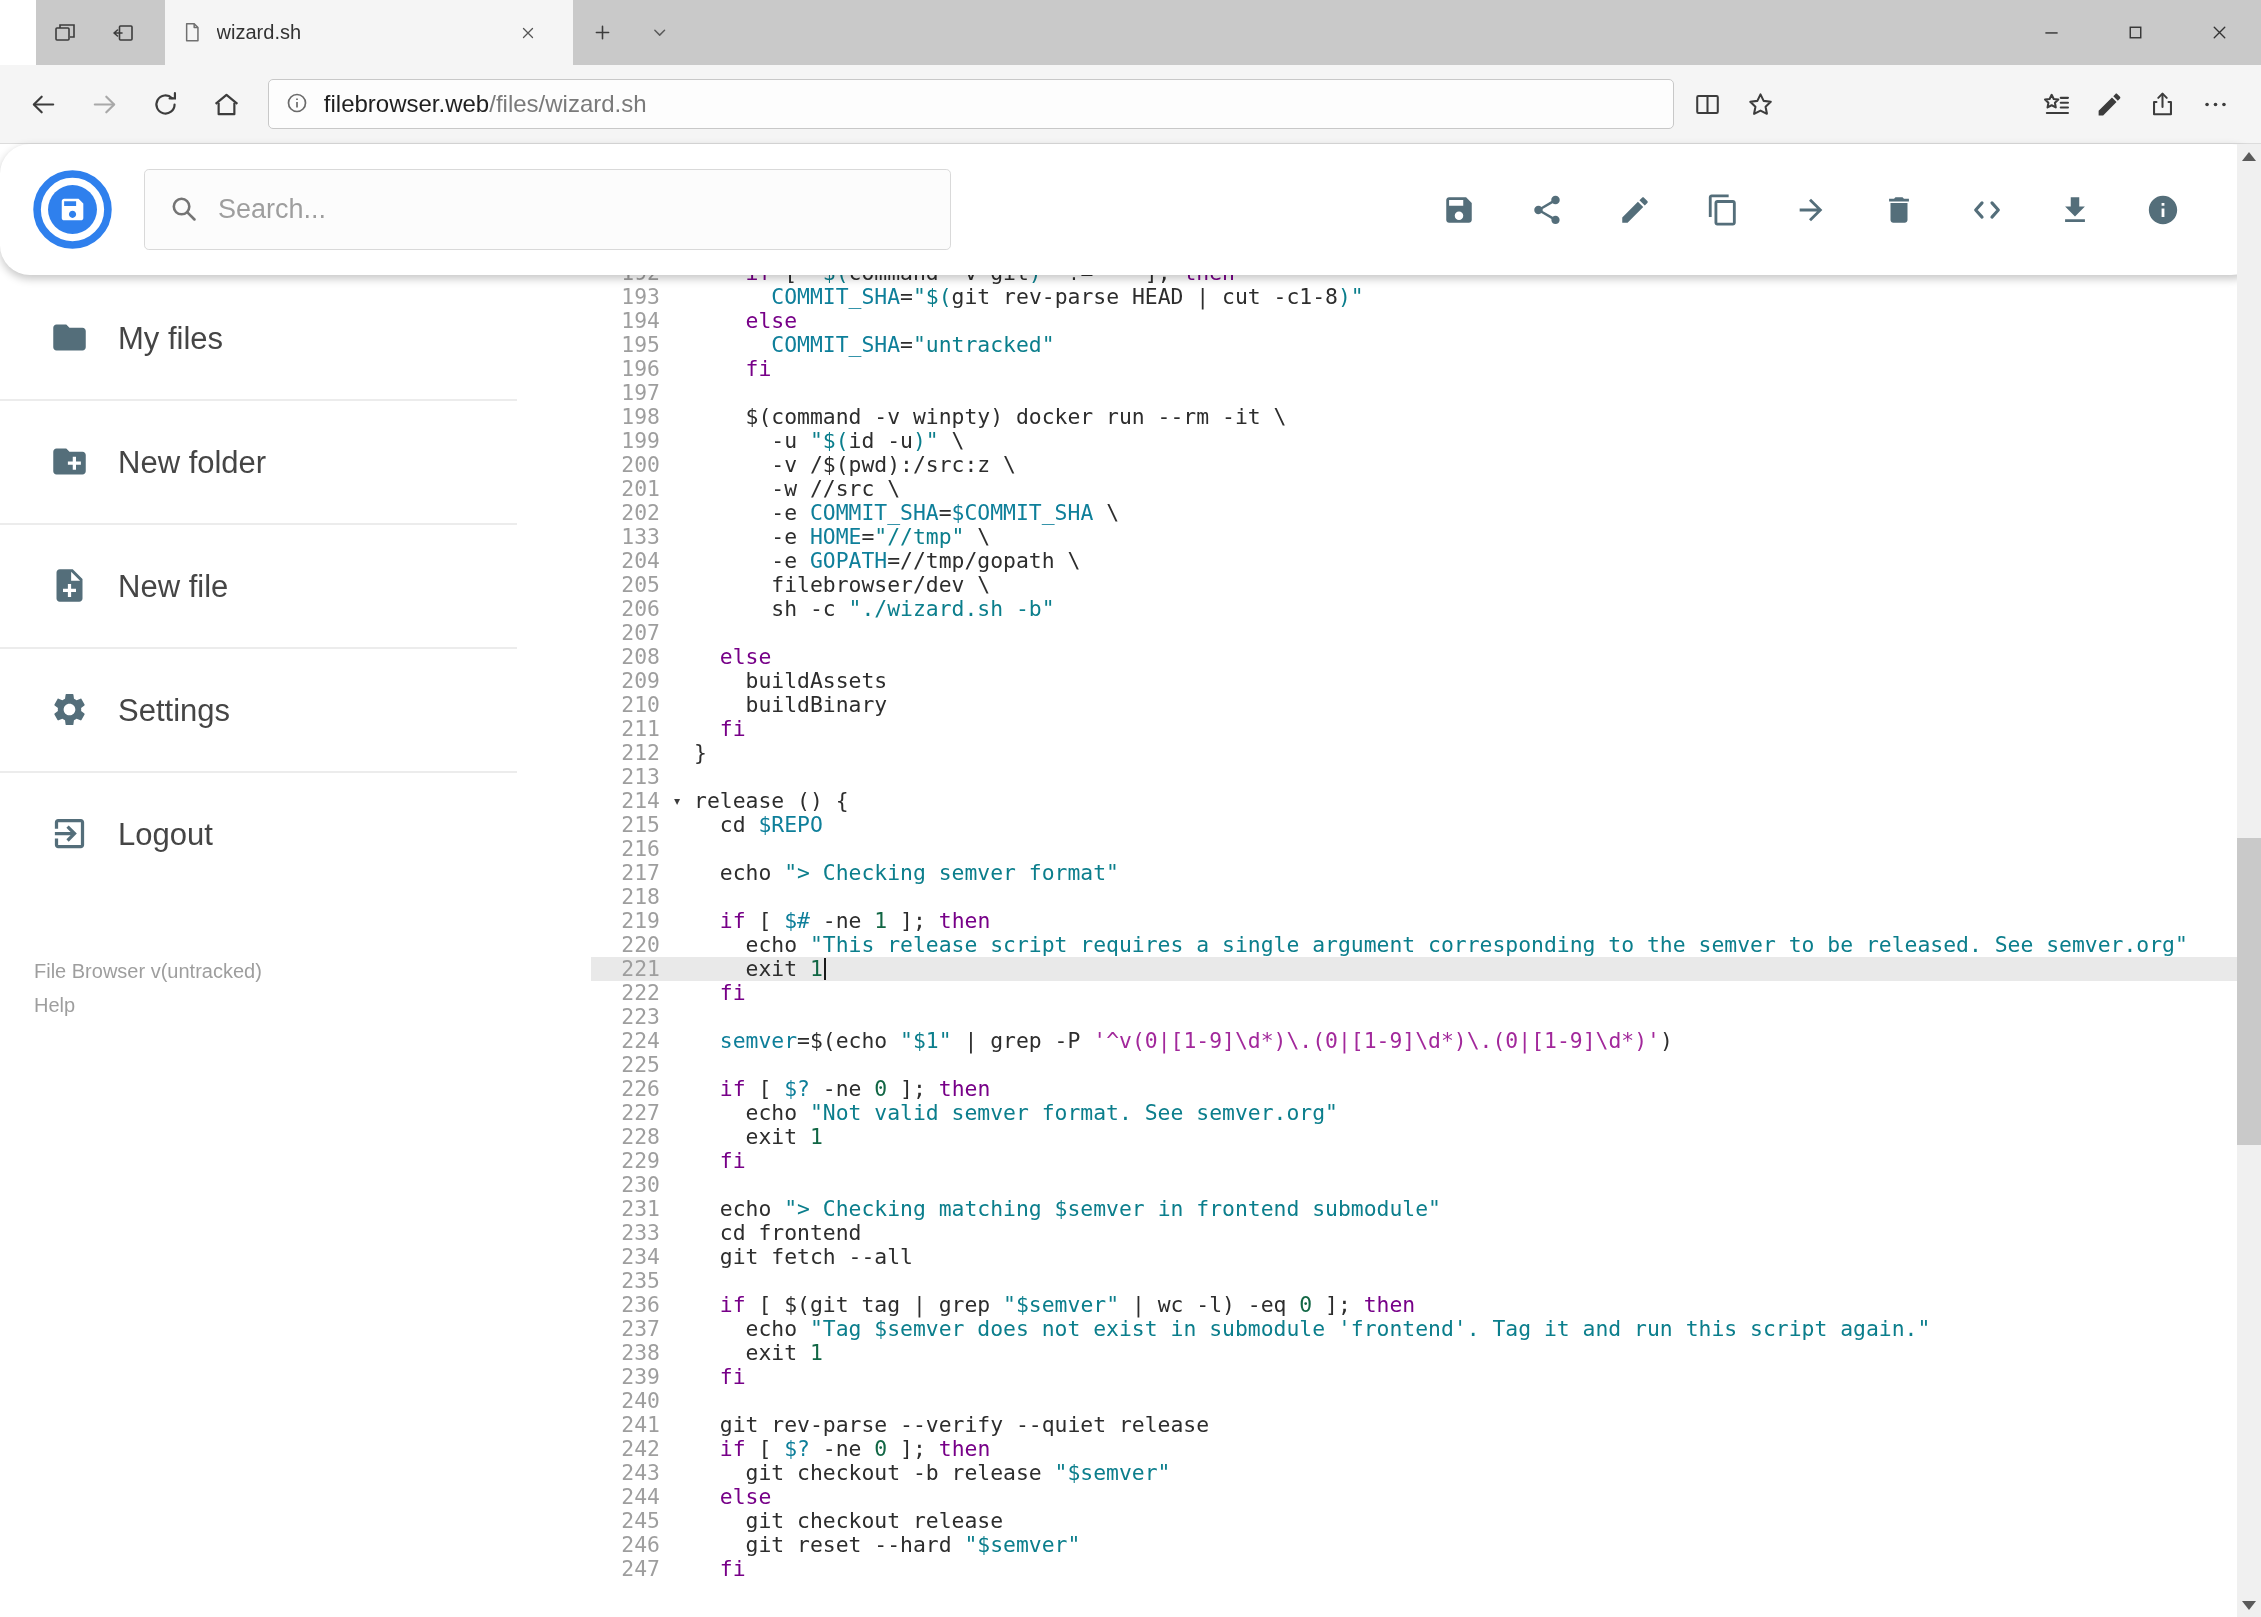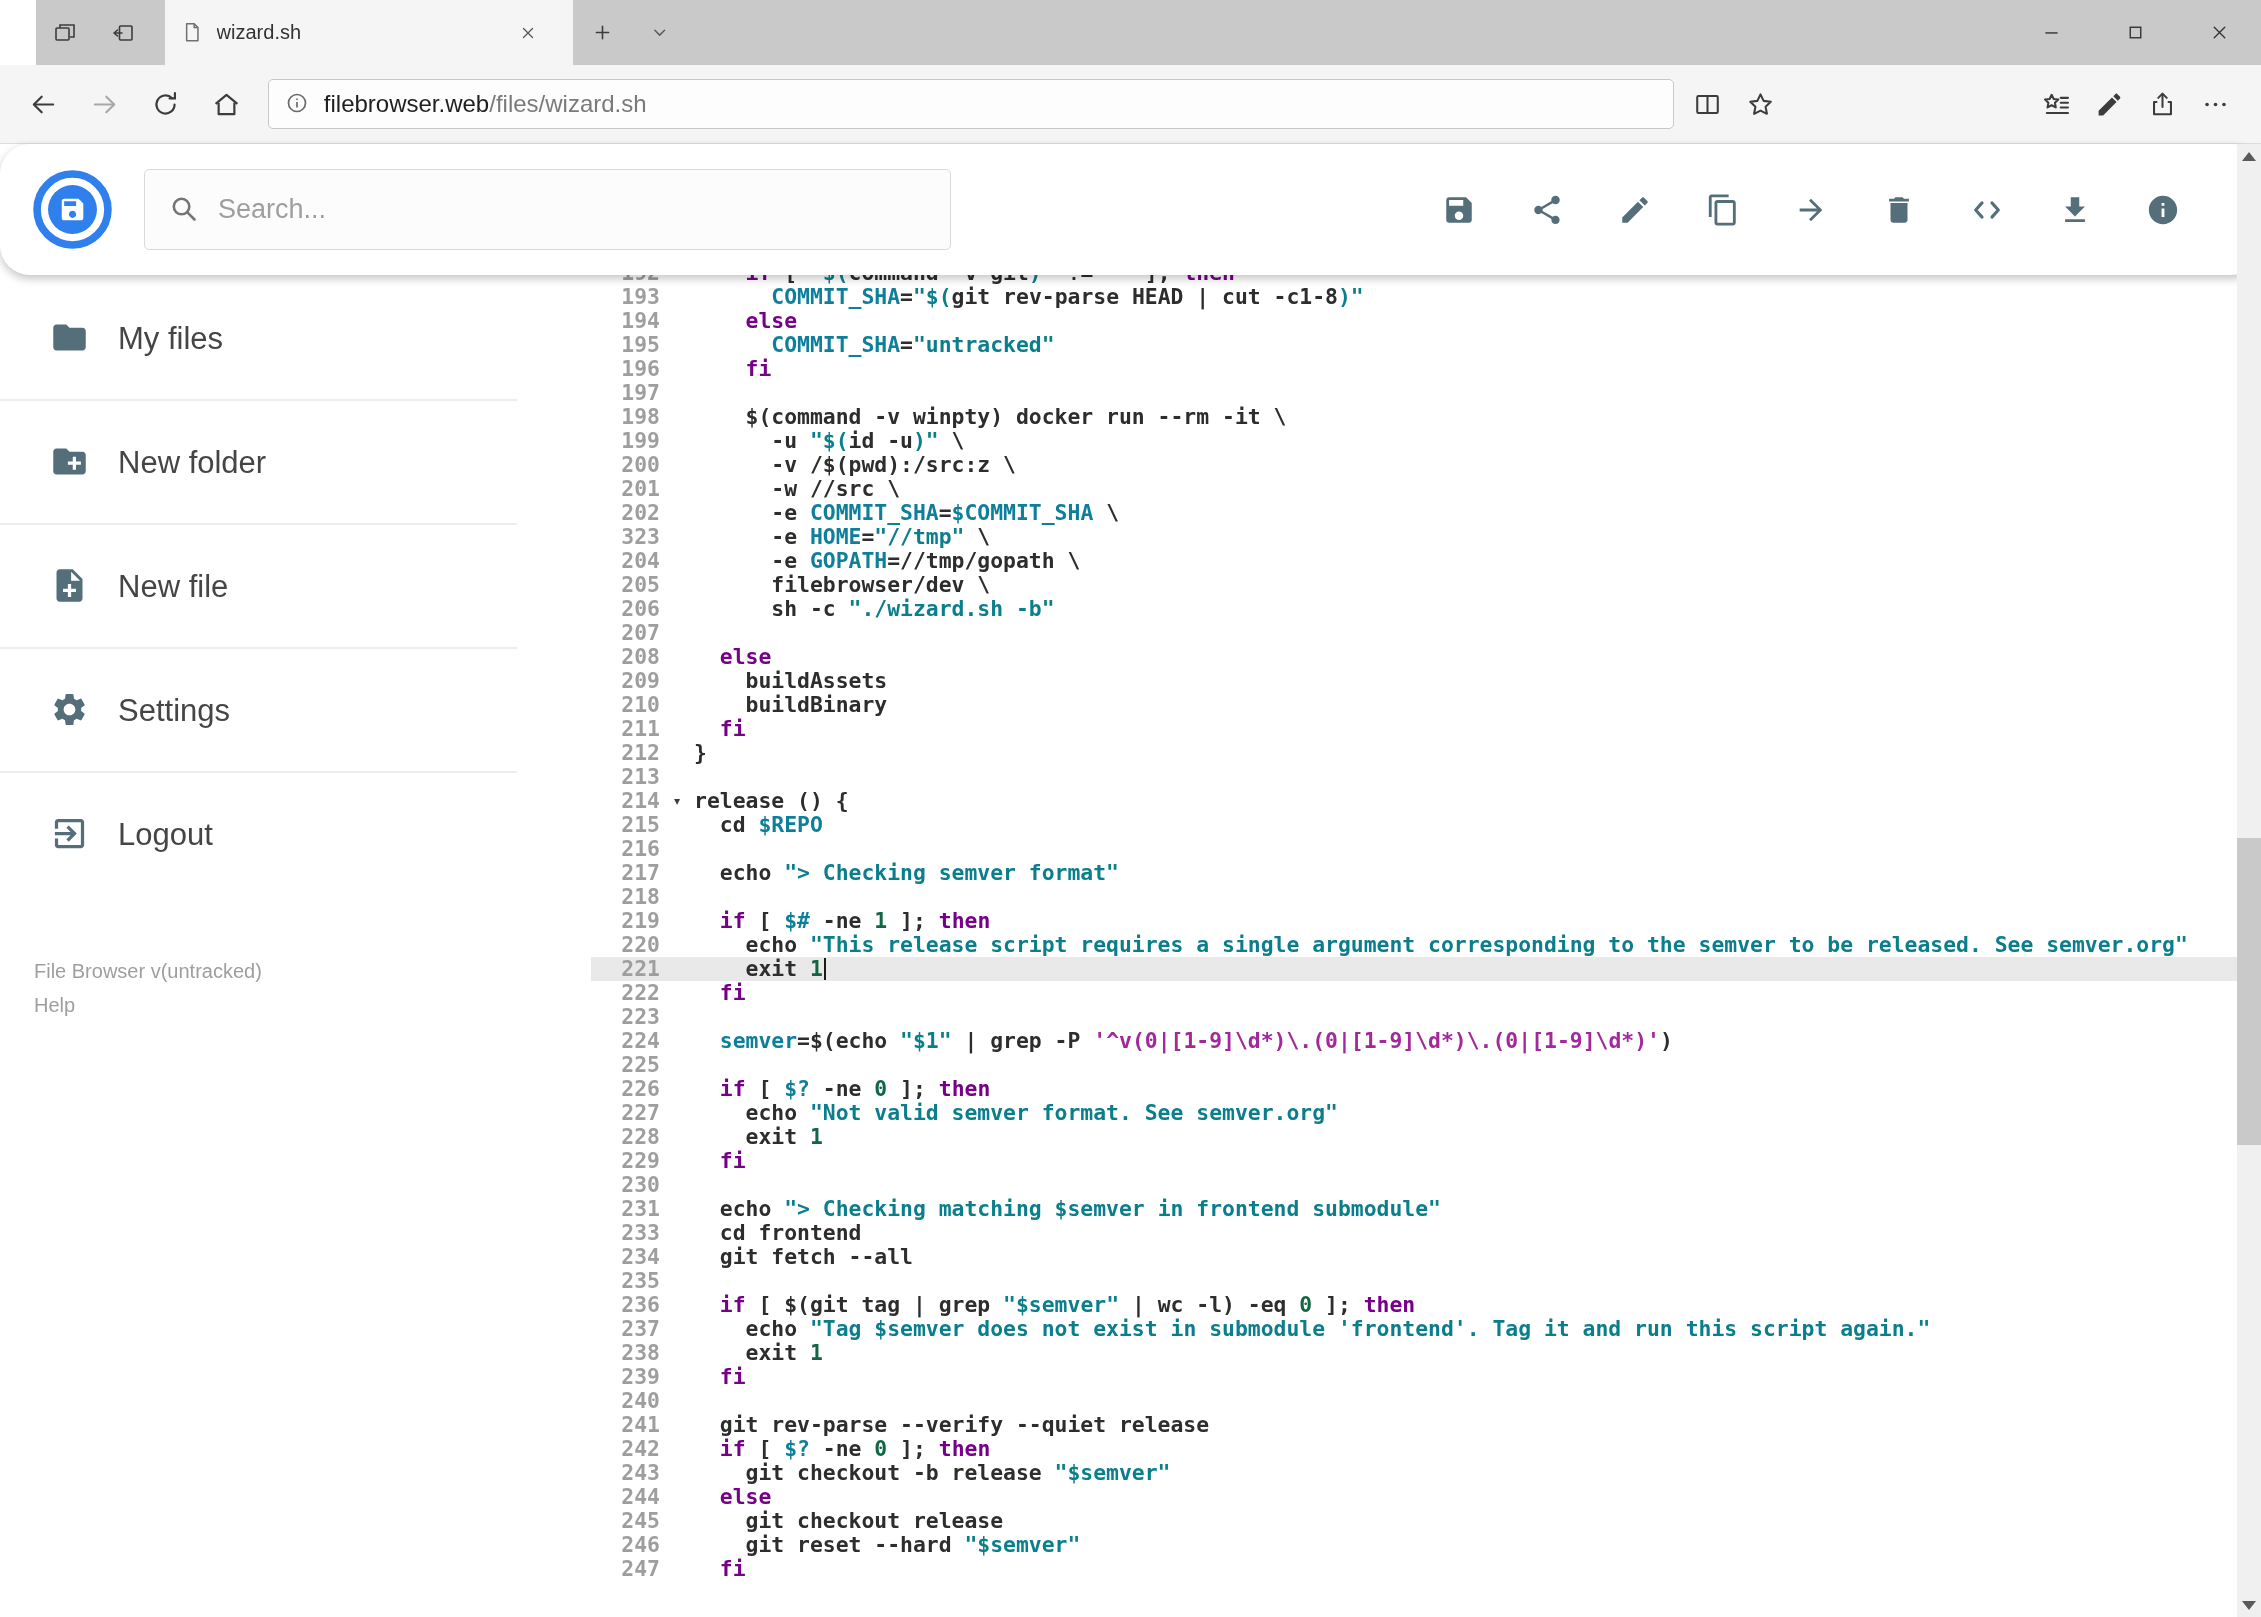--- a/index.html
+++ b/index.html
@@ -53,21 +53,21 @@
   .sidebar { width:591px; flex:none; display:flex; flex-direction:column; padding-top:1.6px; }
   .side-item { height:124px; display:flex; align-items:center; padding-left:50px; gap:29px; position:relative; cursor:pointer; }
   .side-item.divided::after { content:''; position:absolute; left:0; right:74px; bottom:0; height:1.6px; background:#ececec; }
   .side-item svg { width:39px; height:39px; color:#546e7a; flex:none; }
   .side-label { font-size:31px; color:#454545; }
   .side-footer { margin-top:63px; padding-left:34px; }
   .side-version { font-size:20px; color:#9e9e9e; }
   .side-help { font-size:20px; color:#9e9e9e; margin-top:11.3px; cursor:pointer; }
 
   
-  .editor { flex:1; margin-right:20px; overflow:hidden; position:relative;font-weight:bold; }
+  .editor { flex:1; margin-right:20px; overflow:hidden; position:relative; }
   .cm-lines { margin-top:-14.5px; font-family:"DejaVu Sans Mono", monospace; font-size:21.4px; }
   .cm-row { display:flex; height:24px; line-height:24px; white-space:pre; }
   .cm-row.active { background:#e9e9e9; }
   .cm-gutter-num { width:69px; flex:none; text-align:right; color:#9e9e9e; }
   .cm-fold { width:34px; flex:none; text-align:center; font-size:15.3px; color:#3c3c3c; }
   .cm-code { margin:0; white-space:pre; color:#2d2d2d; font-family:inherit; font-size:inherit; }
   .c-kw { color:#770088; }
   .c-str { color:#0b7e8c; }
   .c-q { color:#a2289b; }
   .c-var { color:#0e7f9a; }
@@ -383,21 +383,21 @@
         <div class="cm-row"><div class="cm-gutter-num">193</div><div class="cm-fold"></div><pre class="cm-code">      <span class="c-def">COMMIT_SHA</span>=<span class="c-str">"$(</span>git rev-parse HEAD | cut -c1-8<span class="c-str">)"</span></pre></div>
         <div class="cm-row"><div class="cm-gutter-num">194</div><div class="cm-fold"></div><pre class="cm-code">    <span class="c-kw">else</span></pre></div>
         <div class="cm-row"><div class="cm-gutter-num">195</div><div class="cm-fold"></div><pre class="cm-code">      <span class="c-def">COMMIT_SHA</span>=<span class="c-str">"untracked"</span></pre></div>
         <div class="cm-row"><div class="cm-gutter-num">196</div><div class="cm-fold"></div><pre class="cm-code">    <span class="c-kw">fi</span></pre></div>
         <div class="cm-row"><div class="cm-gutter-num">197</div><div class="cm-fold"></div><pre class="cm-code"></pre></div>
         <div class="cm-row"><div class="cm-gutter-num">198</div><div class="cm-fold"></div><pre class="cm-code">    $(command -v winpty) docker run --rm -it \</pre></div>
         <div class="cm-row"><div class="cm-gutter-num">199</div><div class="cm-fold"></div><pre class="cm-code">      -u <span class="c-str">"$(</span>id -u<span class="c-str">)"</span> \</pre></div>
         <div class="cm-row"><div class="cm-gutter-num">200</div><div class="cm-fold"></div><pre class="cm-code">      -v /$(pwd):/src:z \</pre></div>
         <div class="cm-row"><div class="cm-gutter-num">201</div><div class="cm-fold"></div><pre class="cm-code">      -w //src \</pre></div>
         <div class="cm-row"><div class="cm-gutter-num">202</div><div class="cm-fold"></div><pre class="cm-code">      -e <span class="c-def">COMMIT_SHA</span>=<span class="c-var">$COMMIT_SHA</span> \</pre></div>
-        <div class="cm-row"><div class="cm-gutter-num">323</div><div class="cm-fold"></div><pre class="cm-code">      -e <span class="c-def">HOME</span>=<span class="c-str">"//tmp"</span> \</pre></div>
+        <div class="cm-row"><div class="cm-gutter-num">133</div><div class="cm-fold"></div><pre class="cm-code">      -e <span class="c-def">HOME</span>=<span class="c-str">"//tmp"</span> \</pre></div>
         <div class="cm-row"><div class="cm-gutter-num">204</div><div class="cm-fold"></div><pre class="cm-code">      -e <span class="c-def">GOPATH</span>=//tmp/gopath \</pre></div>
         <div class="cm-row"><div class="cm-gutter-num">205</div><div class="cm-fold"></div><pre class="cm-code">      filebrowser/dev \</pre></div>
         <div class="cm-row"><div class="cm-gutter-num">206</div><div class="cm-fold"></div><pre class="cm-code">      sh -c <span class="c-str">"./wizard.sh -b"</span></pre></div>
         <div class="cm-row"><div class="cm-gutter-num">207</div><div class="cm-fold"></div><pre class="cm-code"></pre></div>
         <div class="cm-row"><div class="cm-gutter-num">208</div><div class="cm-fold"></div><pre class="cm-code">  <span class="c-kw">else</span></pre></div>
         <div class="cm-row"><div class="cm-gutter-num">209</div><div class="cm-fold"></div><pre class="cm-code">    buildAssets</pre></div>
         <div class="cm-row"><div class="cm-gutter-num">210</div><div class="cm-fold"></div><pre class="cm-code">    buildBinary</pre></div>
         <div class="cm-row"><div class="cm-gutter-num">211</div><div class="cm-fold"></div><pre class="cm-code">  <span class="c-kw">fi</span></pre></div>
         <div class="cm-row"><div class="cm-gutter-num">212</div><div class="cm-fold"></div><pre class="cm-code">}</pre></div>
         <div class="cm-row"><div class="cm-gutter-num">213</div><div class="cm-fold"></div><pre class="cm-code"></pre></div>

